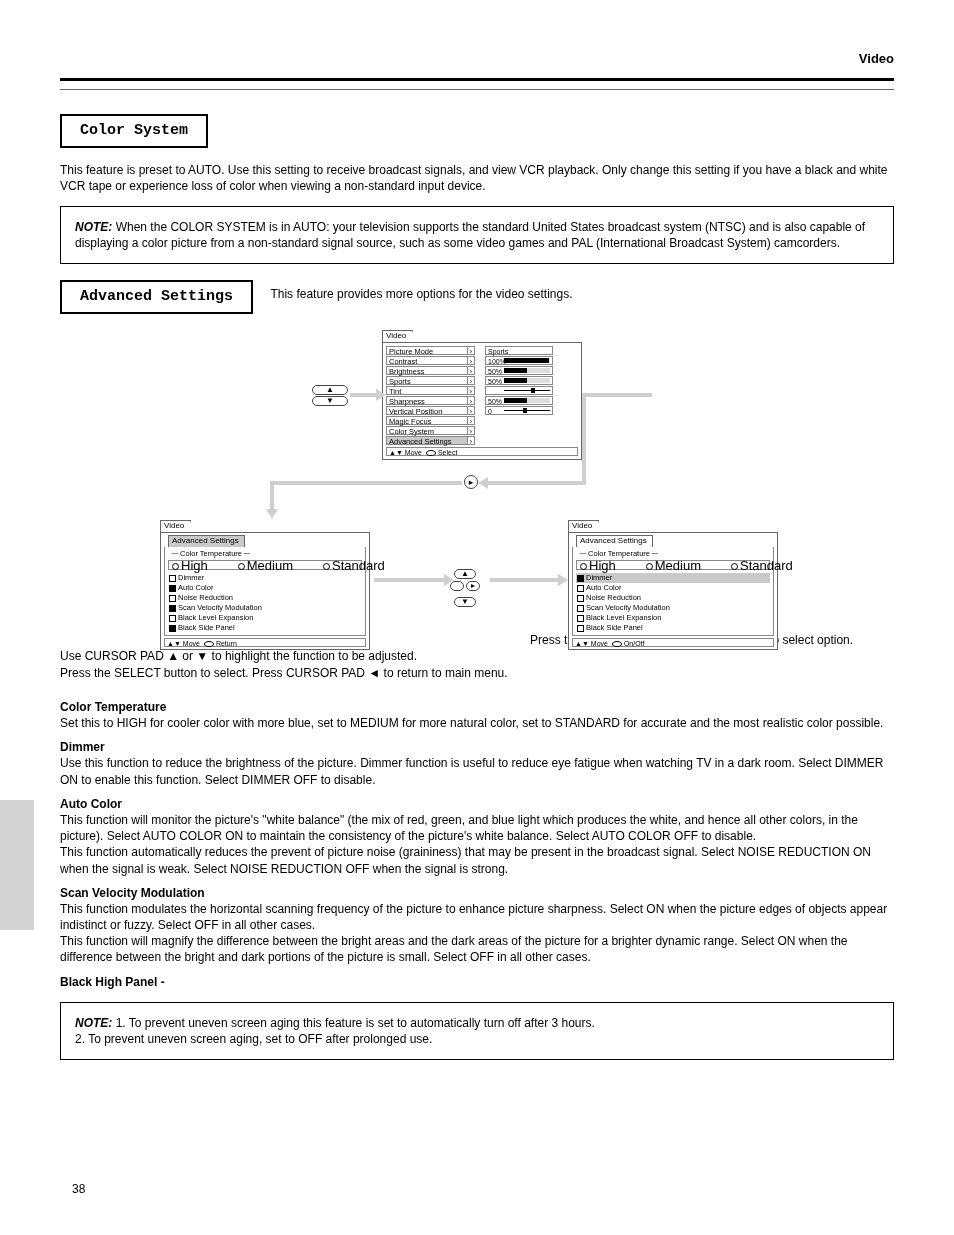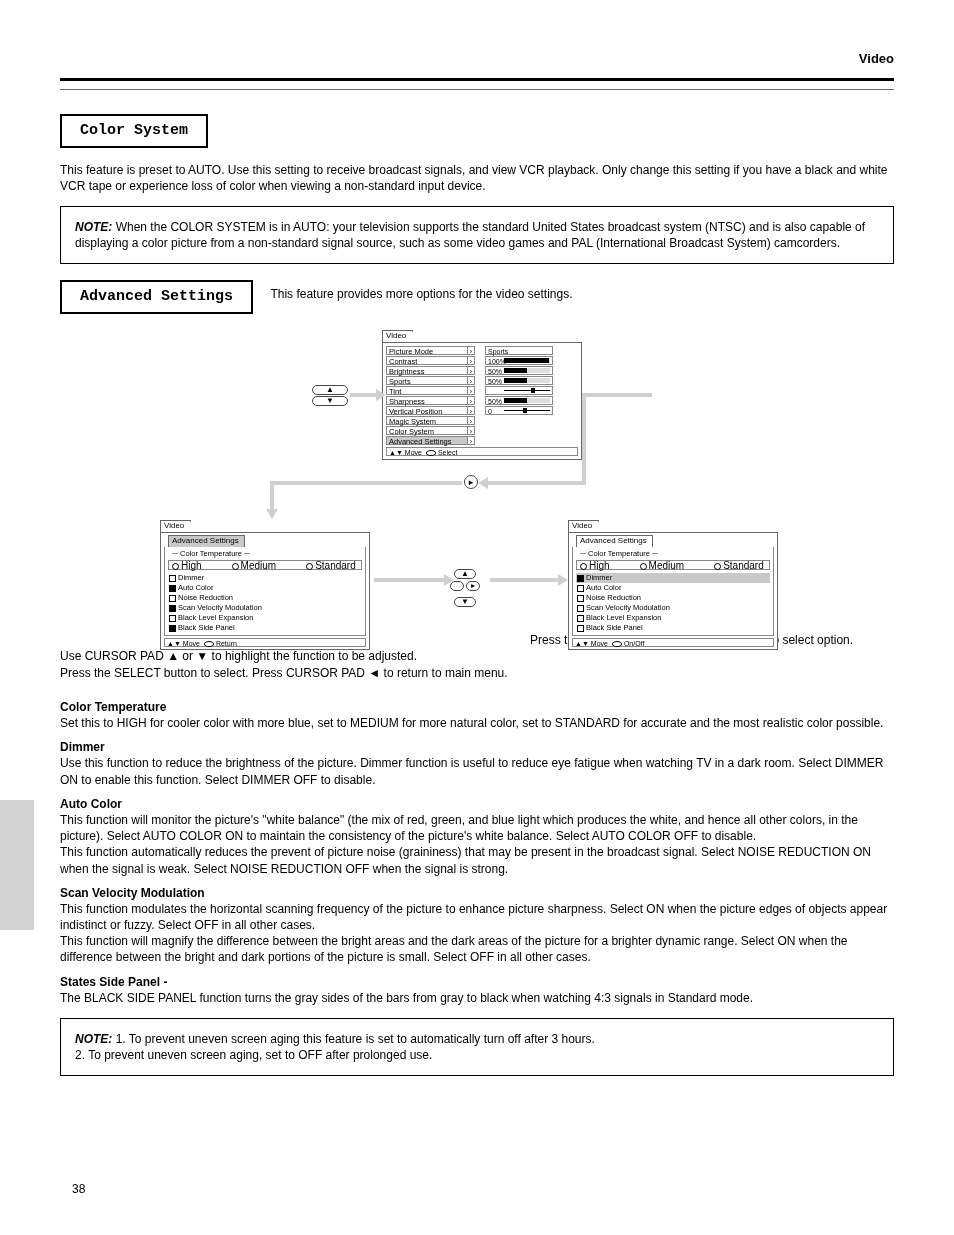--- a/index.html
+++ b/index.html
@@ -191,21 +191,21 @@
   }
   .radio-row {
     display: flex;
     gap: 30px;
     border: 1px solid #888;
     padding: 0 3px;
     height: 10px;
     line-height: 10px;
     margin: 1px 0 3px 0;
   }
-  .radio-row span { font-size: 10px; white-space: nowrap; }
+  .radio-row span { font-size: 13px; white-space: nowrap; }
   .radio-row .r::before {
     content: "";
     display: inline-block;
     width: 5px; height: 5px;
     border: 1px solid #000;
     border-radius: 50%;
     margin-right: 2px;
     vertical-align: middle;
   }
   .chk-row {
@@ -363,21 +363,21 @@
               <div class="item-box">Sharpness</div>
               <div class="chev">›</div>
               <div class="val-cell"><span style="position: relative;">50%</span><div class="bar-bg"></div><div class="bar" style="width: 22.5px;"></div></div>
             </div>
             <div class="row">
               <div class="item-box">Vertical Position</div>
               <div class="chev">›</div>
               <div class="val-cell"><span style="position: relative;">0</span><div class="slot"></div><div class="knob" style="left: 37px;"></div></div>
             </div>
             <div class="row">
-              <div class="item-box">Magic System</div>
+              <div class="item-box">Magic Focus</div>
               <div class="chev">›</div>
             </div>
             <div class="row">
               <div class="item-box">Color System</div>
               <div class="chev">›</div>
             </div>
             <div class="row">
               <div class="item-box sel">Advanced Settings</div>
               <div class="chev">›</div>
             </div>
@@ -496,22 +496,21 @@
     <div class="term"><span>Auto Color</span></div>
     <div>This function will monitor the picture's "white balance" (the mix of red, green, and blue light which produces the white, and hence all other colors, in the picture). Select AUTO COLOR ON to maintain the consistency of the picture's white balance. Select AUTO COLOR OFF to disable.</div>
 
     <div>This function automatically reduces the prevent of picture noise (graininess) that may be present in the broadcast signal. Select NOISE REDUCTION ON when the signal is weak. Select NOISE REDUCTION OFF when the signal is strong.</div>
 
     <div class="term"><span>Scan Velocity Modulation</span></div>
     <div>This function modulates the horizontal scanning frequency of the picture to enhance picture sharpness. Select ON when the picture edges of objects appear indistinct or fuzzy. Select OFF in all other cases.</div>
 
     <div>This function will magnify the difference between the bright areas and the dark areas of the picture for a brighter dynamic range. Select ON when the difference between the bright and dark portions of the picture is small. Select OFF in all other cases.</div>
 
-    <div class="term"><span>States Side Panel -</span></div>
-    <div>The BLACK SIDE PANEL function turns the gray sides of the bars from gray to black when watching 4:3 signals in Standard mode.</div>
+    <div class="term"><span>Black High Panel -</span></div>
   </div>
 
   <div class="note-box" style="">
     <span class="note-label">NOTE:</span>
     <span style="white-space:pre-line;">1. To prevent uneven screen aging this feature is set to automatically turn off after 3 hours.
 2. To prevent uneven screen aging, set to OFF after prolonged use.</span>
   </div>
 
 </div>
 

